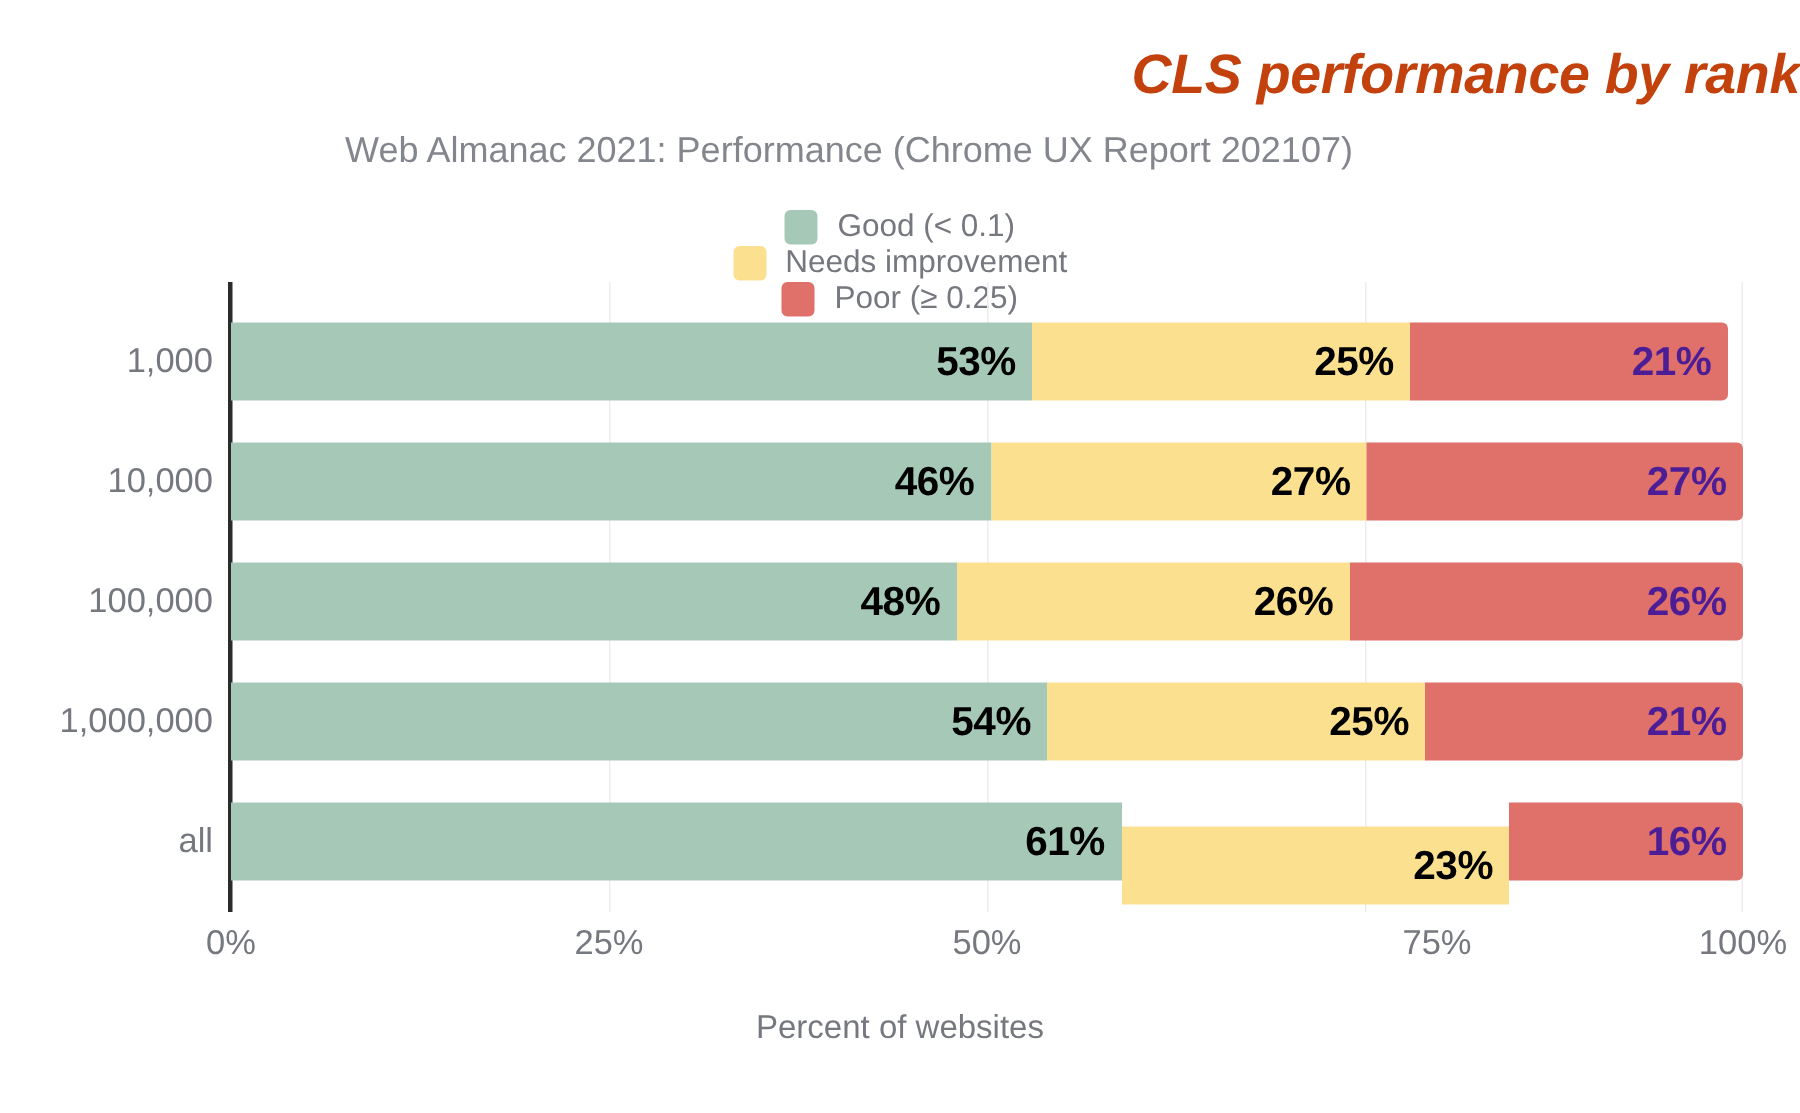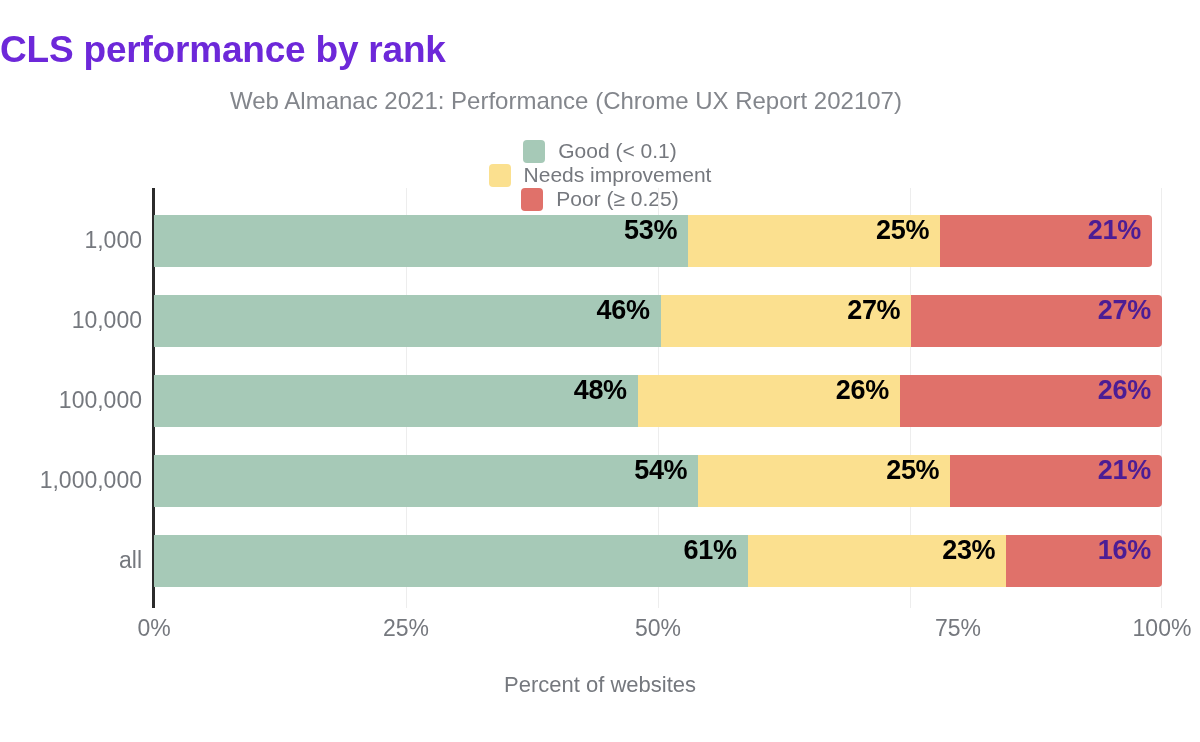--- a/index.html
+++ b/index.html
@@ -20,26 +20,27 @@
     inset: 0;
     background: #ffffff;
   }
 
   
   .chart-title {
     position: absolute;
     top: 30px;
     left: 0;
     width: 1200px;
-    text-align: left;
+    text-align: right;
     font-size: 37px;
     font-weight: bold;
-    color: #6d28d9;
+    color: #c2410c;
     letter-spacing: -0.2px;
     line-height: 1.08;
+    font-style: italic;
   }
   .chart-subtitle {
     position: absolute;
     top: 88px;
     left: 0;
     width: 1132px;
     text-align: center;
     font-size: 24px;
     font-weight: normal;
     color: #83868c;
@@ -110,20 +111,21 @@
   .bar-row {
     position: absolute;
     left: 0;
     width: 1008px;
     height: 52px;
     display: flex;
   }
   .seg {
     height: 52px;
     display: flex;
+    align-items: center;
     justify-content: flex-end;
     box-sizing: border-box;
     overflow: hidden;
   }
   .seg-label {
     font-size: 27px;
     font-weight: bold;
     padding-right: 11px;
     white-space: nowrap;
     letter-spacing: -0.3px;
@@ -233,21 +235,21 @@
             <span class="seg-label">25%</span>
           </div>
           <div class="seg seg-poor" style="width: 211.68px; background: rgb(224, 113, 106);">
             <span class="seg-label">21%</span>
           </div>
         </div>
         <div class="bar-row" style="top: 347px;">
           <div class="seg seg-good" style="width: 614.88px; background: rgb(166, 201, 183);">
             <span class="seg-label">61%</span>
           </div>
-          <div class="seg seg-ni" style="width: 268px; background: rgb(251, 224, 143);">
+          <div class="seg seg-ni" style="width: 268px; background: rgb(251, 224, 143); margin-top: 16px;">
             <span class="seg-label">23%</span>
           </div>
           <div class="seg seg-poor" style="width: 161.28px; background: rgb(224, 113, 106);">
             <span class="seg-label">16%</span>
           </div>
         </div>
       </div>
   </div>
 
   <div class="y-ticks">

